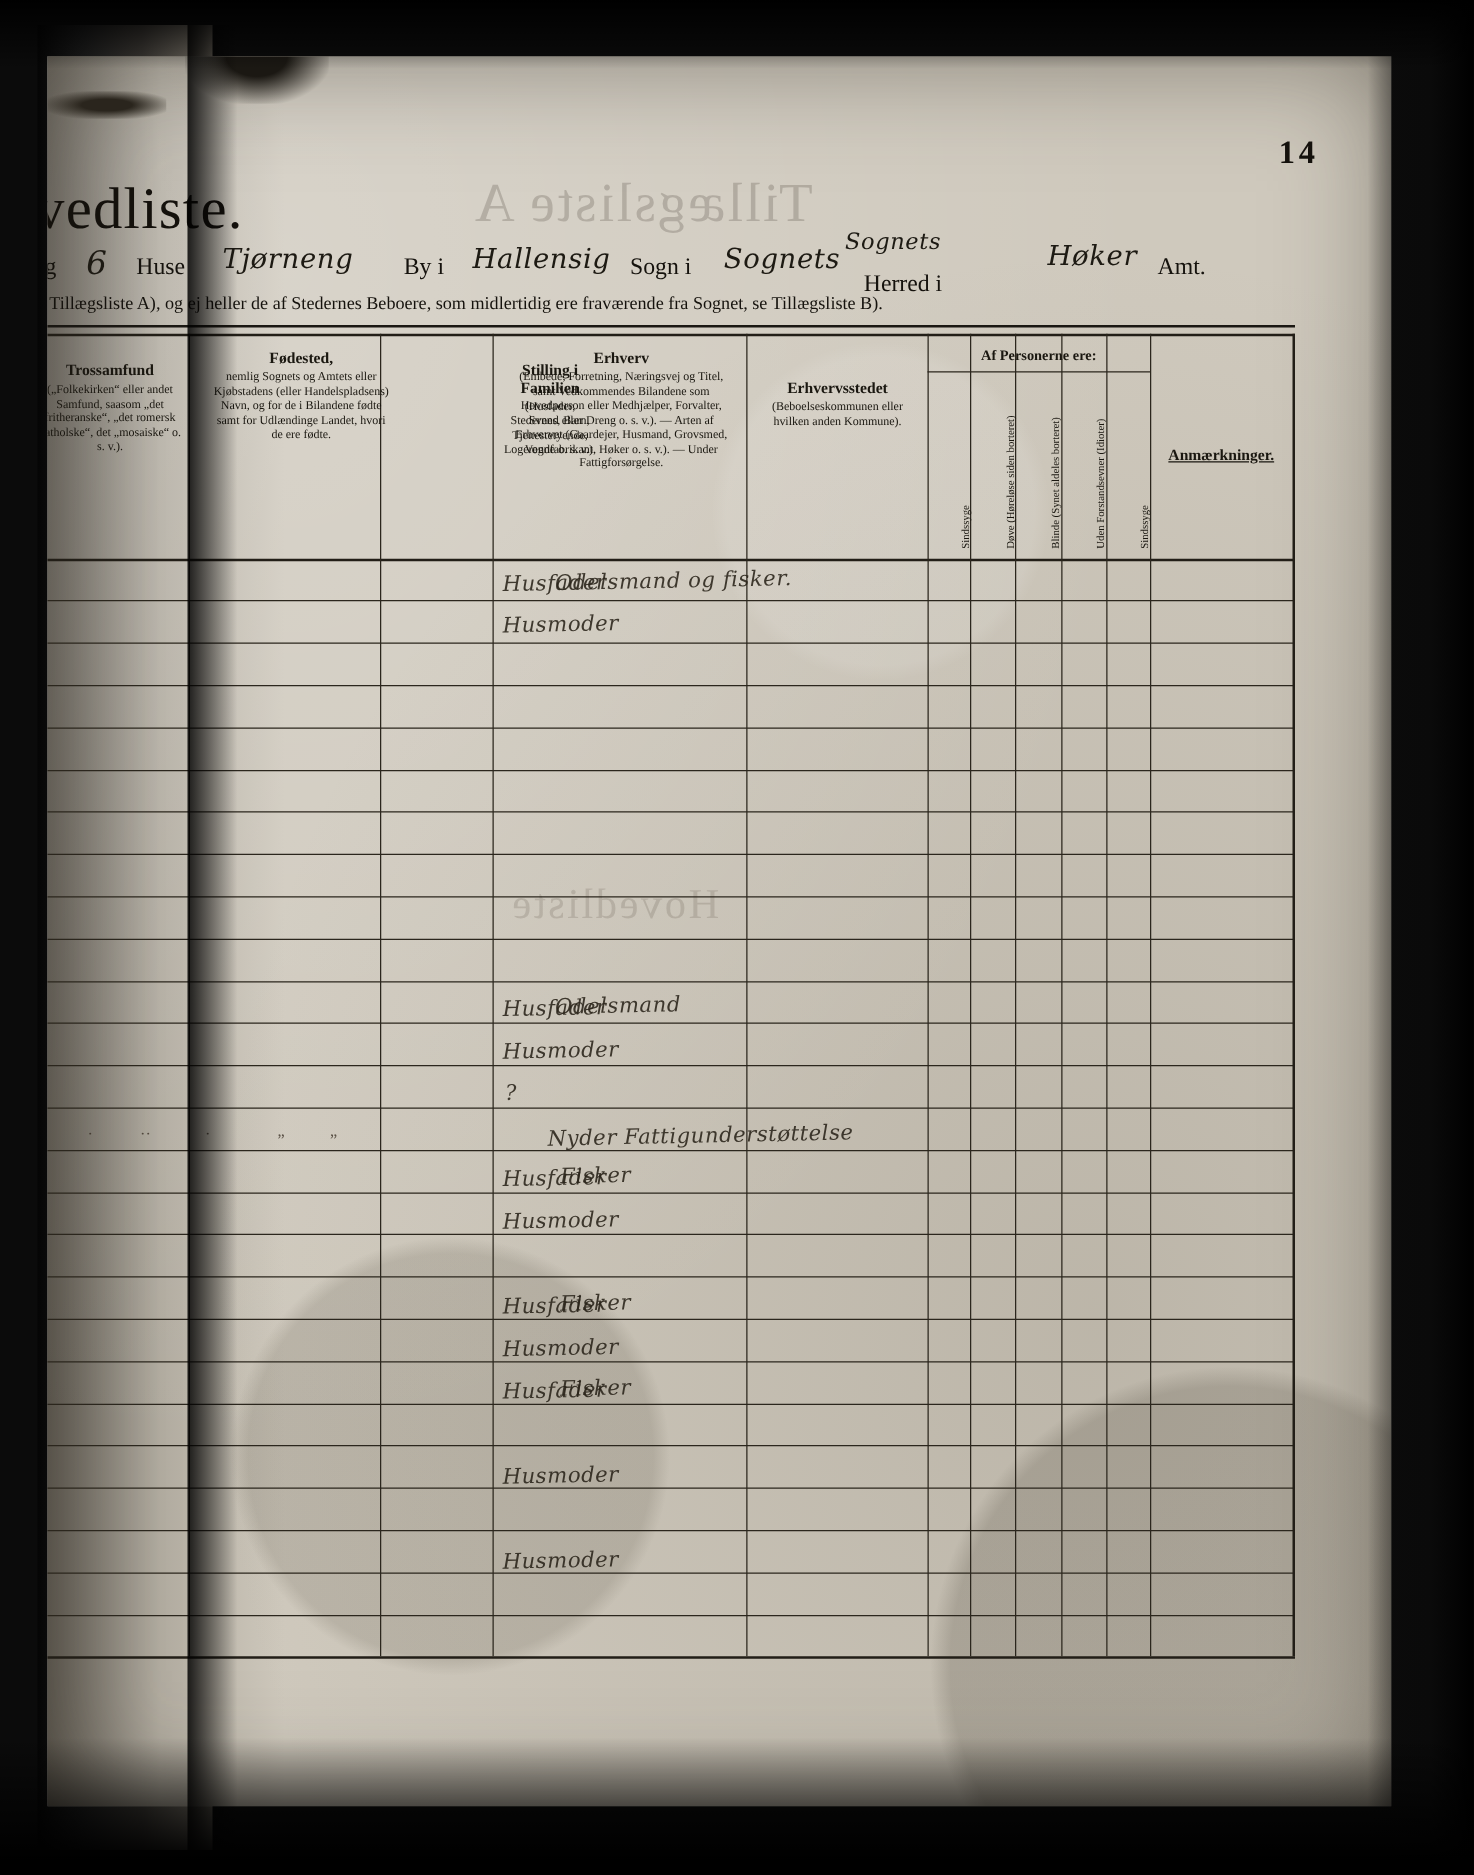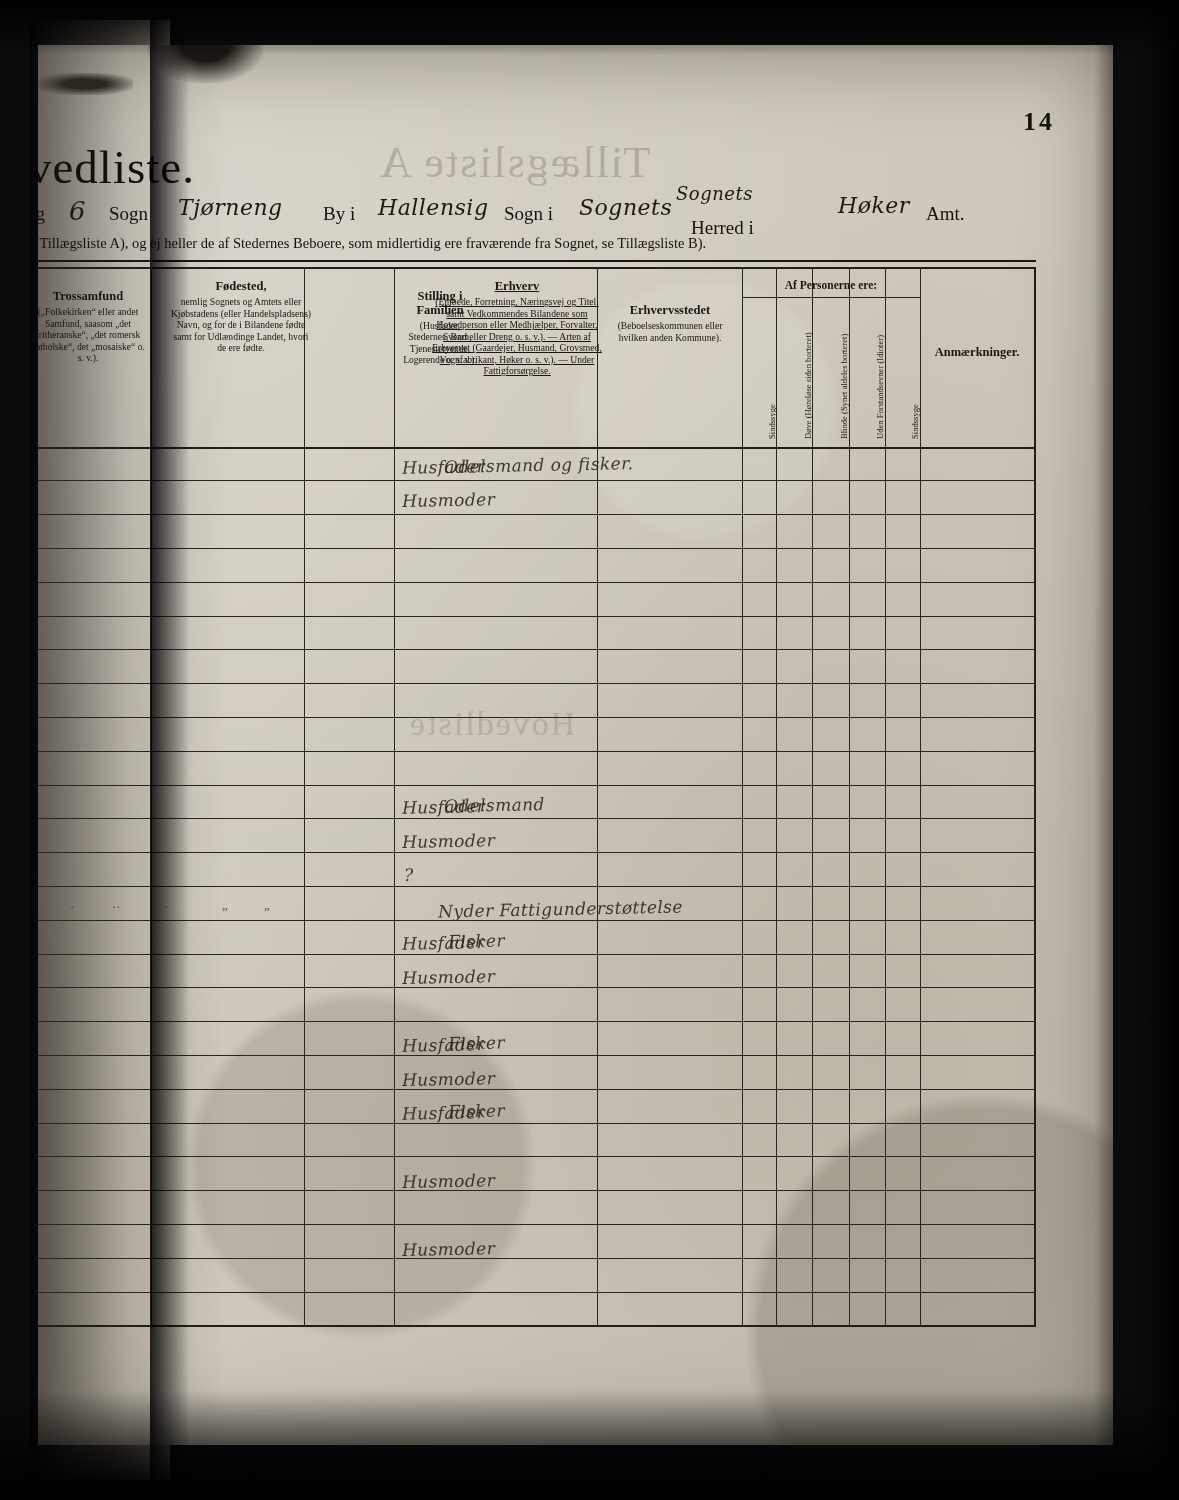--- a/index.html
+++ b/index.html
@@ -250,21 +250,21 @@
 
     <div class="ghost g1">Tillægsliste A</div>
     <div class="ghost g2">Hovedliste</div>
 
     <div class="hdr-title">vedliste.</div>
     <div class="page-no">14</div>
 
     <div class="hdr-line">
       <span class="lbl" style="position:absolute;left:0px;top:8px;">og</span>
       <span class="hand" style="position:absolute;left:43px;top:1px;font-size:26px;">6</span>
-      <span class="lbl" style="position:absolute;left:83px;top:8px;">Sogn</span>
+      <span class="lbl" style="position:absolute;left:83px;top:8px;">Huse</span>
       <span class="hand" style="position:absolute;left:152px;top:0px;font-size:22px;">Tjørneng</span>
       <span class="lbl" style="position:absolute;left:297px;top:8px;">By i</span>
       <span class="hand" style="position:absolute;left:352px;top:0px;font-size:22px;">Hallensig</span>
       <span class="lbl" style="position:absolute;left:478px;top:8px;">Sogn i</span>
       <span class="hand" style="position:absolute;left:553px;top:0px;font-size:22px;">Sognets</span>
       <span class="hand" style="position:absolute;left:650px;top:-12px;font-size:18px;">Sognets</span>
       <span class="lbl" style="position:absolute;left:665px;top:22px;">Herred i</span>
       <span class="hand" style="position:absolute;left:812px;top:-2px;font-size:22px;">Høker</span>
       <span class="lbl" style="position:absolute;left:900px;top:8px;">Amt.</span>
     </div>
@@ -325,39 +325,39 @@
       <div class="colhead" style="left:143px;top:12px;width:148px;">
         <span class="big">Fødested,</span>
         <span class="small">nemlig Sognets og Amtets eller Kjøbstadens (eller Handelspladsens) Navn, og for de i Bilandene fødte samt for Udlændinge Landet, hvori de ere fødte.</span>
       </div>
 
       <div class="colhead" style="left:372px;top:22px;width:88px;">
         <span class="big" style="line-height:1.15;">Stilling i Familien</span>
         <span class="small">(Husfader, Stedernes, Barn, Tjenestetyende, Logerende o. s. v.).</span>
       </div>
 
-      <div class="colhead" style="left:404px;top:12px;width:178px;text-decoration:underline;">
+      <div class="colhead" style="left:384px;top:12px;width:178px;">
         <span class="big">Erhverv</span>
         <span class="small">(Embede, Forretning, Næringsvej og Titel, samt Vedkommendes Bilandene som Hovedperson eller Medhjælper, Forvalter, Svend eller Dreng o. s. v.). — Arten af Erhvervet (Gaardejer, Husmand, Grovsmed, Vognfabrikant, Høker o. s. v.). — Under Fattigforsørgelse.</span>
       </div>
 
       <div class="colhead" style="left:576px;top:36px;width:140px;">
         <span class="big">Erhvervsstedet</span>
         <span class="small">(Beboelseskommunen eller hvilken anden Kommune).</span>
       </div>
 
       <div class="grpttl" style="left:718px;top:12px;width:178px;">Af Personerne ere:</div>
 
       <div class="rot" style="left:744px;top:172px;">Sindssyge</div>
       <div class="rot" style="left:780px;top:172px;">Døve (Høreløse siden borteret)</div>
       <div class="rot" style="left:816px;top:172px;">Blinde (Synet aldeles borteret)</div>
       <div class="rot" style="left:852px;top:172px;">Uden Forstandsevner (Idioter)</div>
       <div class="rot" style="left:887px;top:172px;">Sindssyge</div>
 
-      <div class="colhead" style="left:898px;top:78px;width:110px;">
+      <div class="colhead" style="left:898px;top:90px;width:110px;text-decoration:underline;">
         <span class="big">Anmærkninger.</span>
       </div>
 
       <div class="hw" style="left:378px;top:190px;">Husfader</div>
       <div class="hw" style="left:420px;top:188px;">Odelsmand og fisker.</div>
 
       <div class="hw" style="left:378px;top:223px;">Husmoder</div>
 
       <div class="hw" style="left:378px;top:530px;">Husfader</div>
       <div class="hw" style="left:420px;top:528px;">Odelsmand</div>

